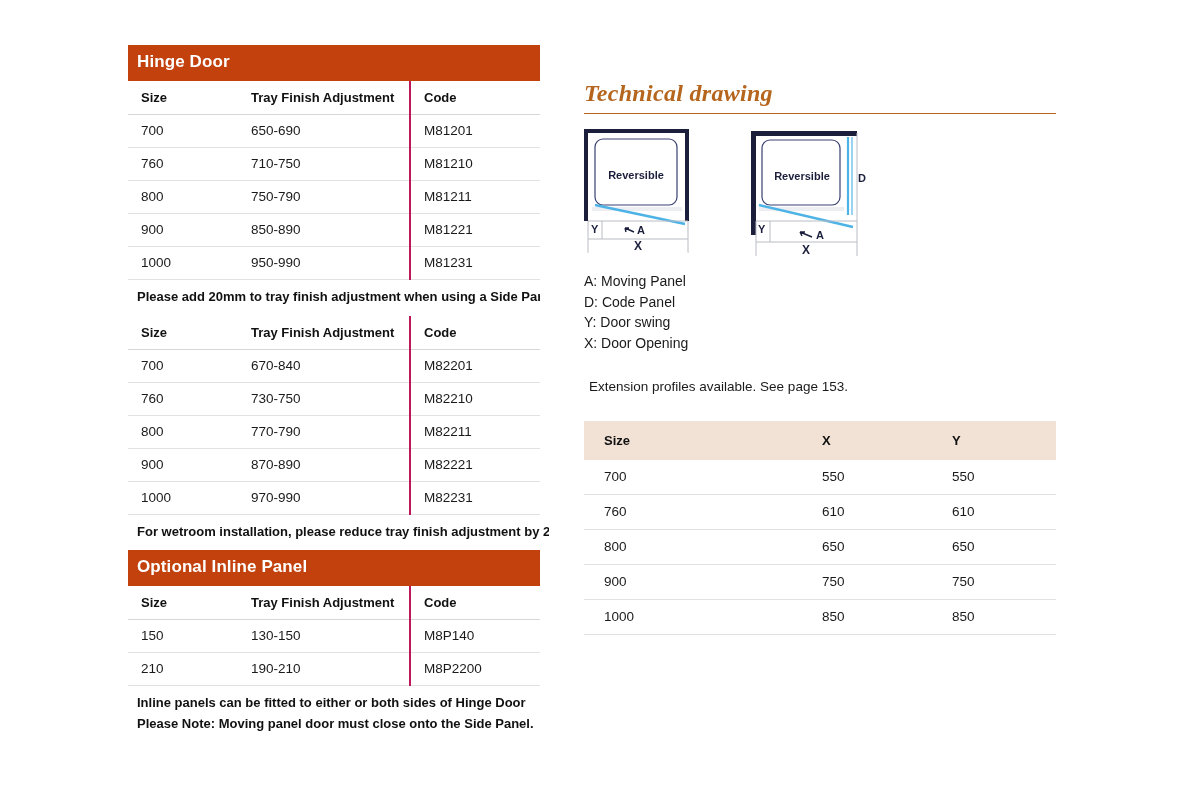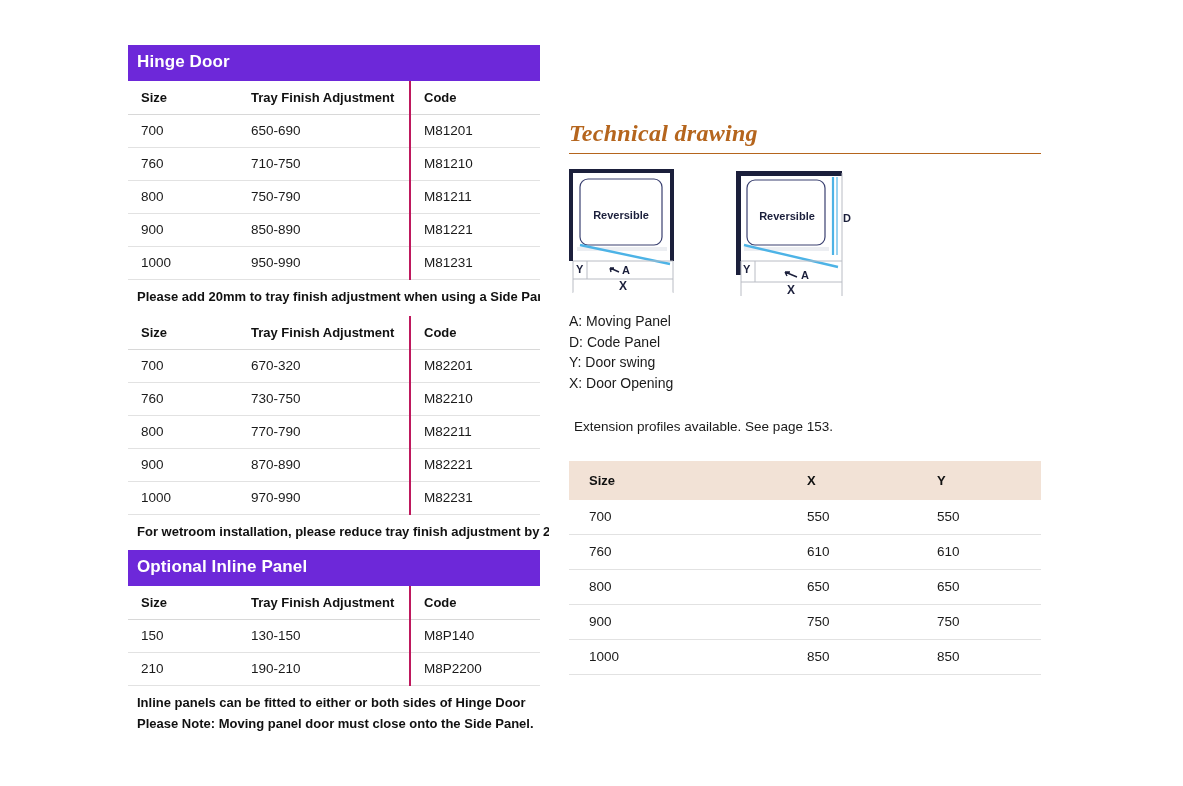--- a/index.html
+++ b/index.html
@@ -20,21 +20,21 @@
   #left-column {
     position: absolute;
     left: 128px;
     top: 45px;
     width: 412px;
   }
 
   .spec-table { width: 100%; }
 
   .spec-header {
-    background: #6d28d9;
+    background: #c2410c;
     color: #ffffff;
     font-size: 17px;
     font-weight: bold;
     padding: 8px 8px 9px 9px;
     letter-spacing: .1px;
     line-height: 1.1;
   }
 
   .spec-grid { width: 100%; border-collapse: collapse; table-layout: fixed; }
   .spec-grid col.c-size { width: 110px; }
@@ -67,24 +67,23 @@
     padding: 8px 0 9px 9px;
     line-height: 1.45;
     white-space: nowrap;
     overflow: hidden;
   }
   .spec-note.clip { width: 412px; }
 
   
   #right-column {
     position: absolute;
-    left: 569px;
+    left: 584px;
     top: 80px;
     width: 472px;
-    margin-top: 40px;
   }
   #tech-title {
     font-family: "Liberation Serif", serif;
     font-style: italic;
     font-weight: bold;
     font-size: 24px;
     color: #b5651d;
     letter-spacing: .3px;
     padding-bottom: 6px;
   }
@@ -205,21 +204,21 @@
       <thead>
         <tr>
           <th>Size</th>
           <th>Tray Finish Adjustment</th>
           <th class="col-code">Code</th>
         </tr>
       </thead>
       <tbody>
         <tr>
           <td>700</td>
-          <td>670-320</td>
+          <td>670-840</td>
           <td class="col-code">M82201</td>
         </tr>
         <tr>
           <td>760</td>
           <td>730-750</td>
           <td class="col-code">M82210</td>
         </tr>
         <tr>
           <td>800</td>
           <td>770-790</td>

